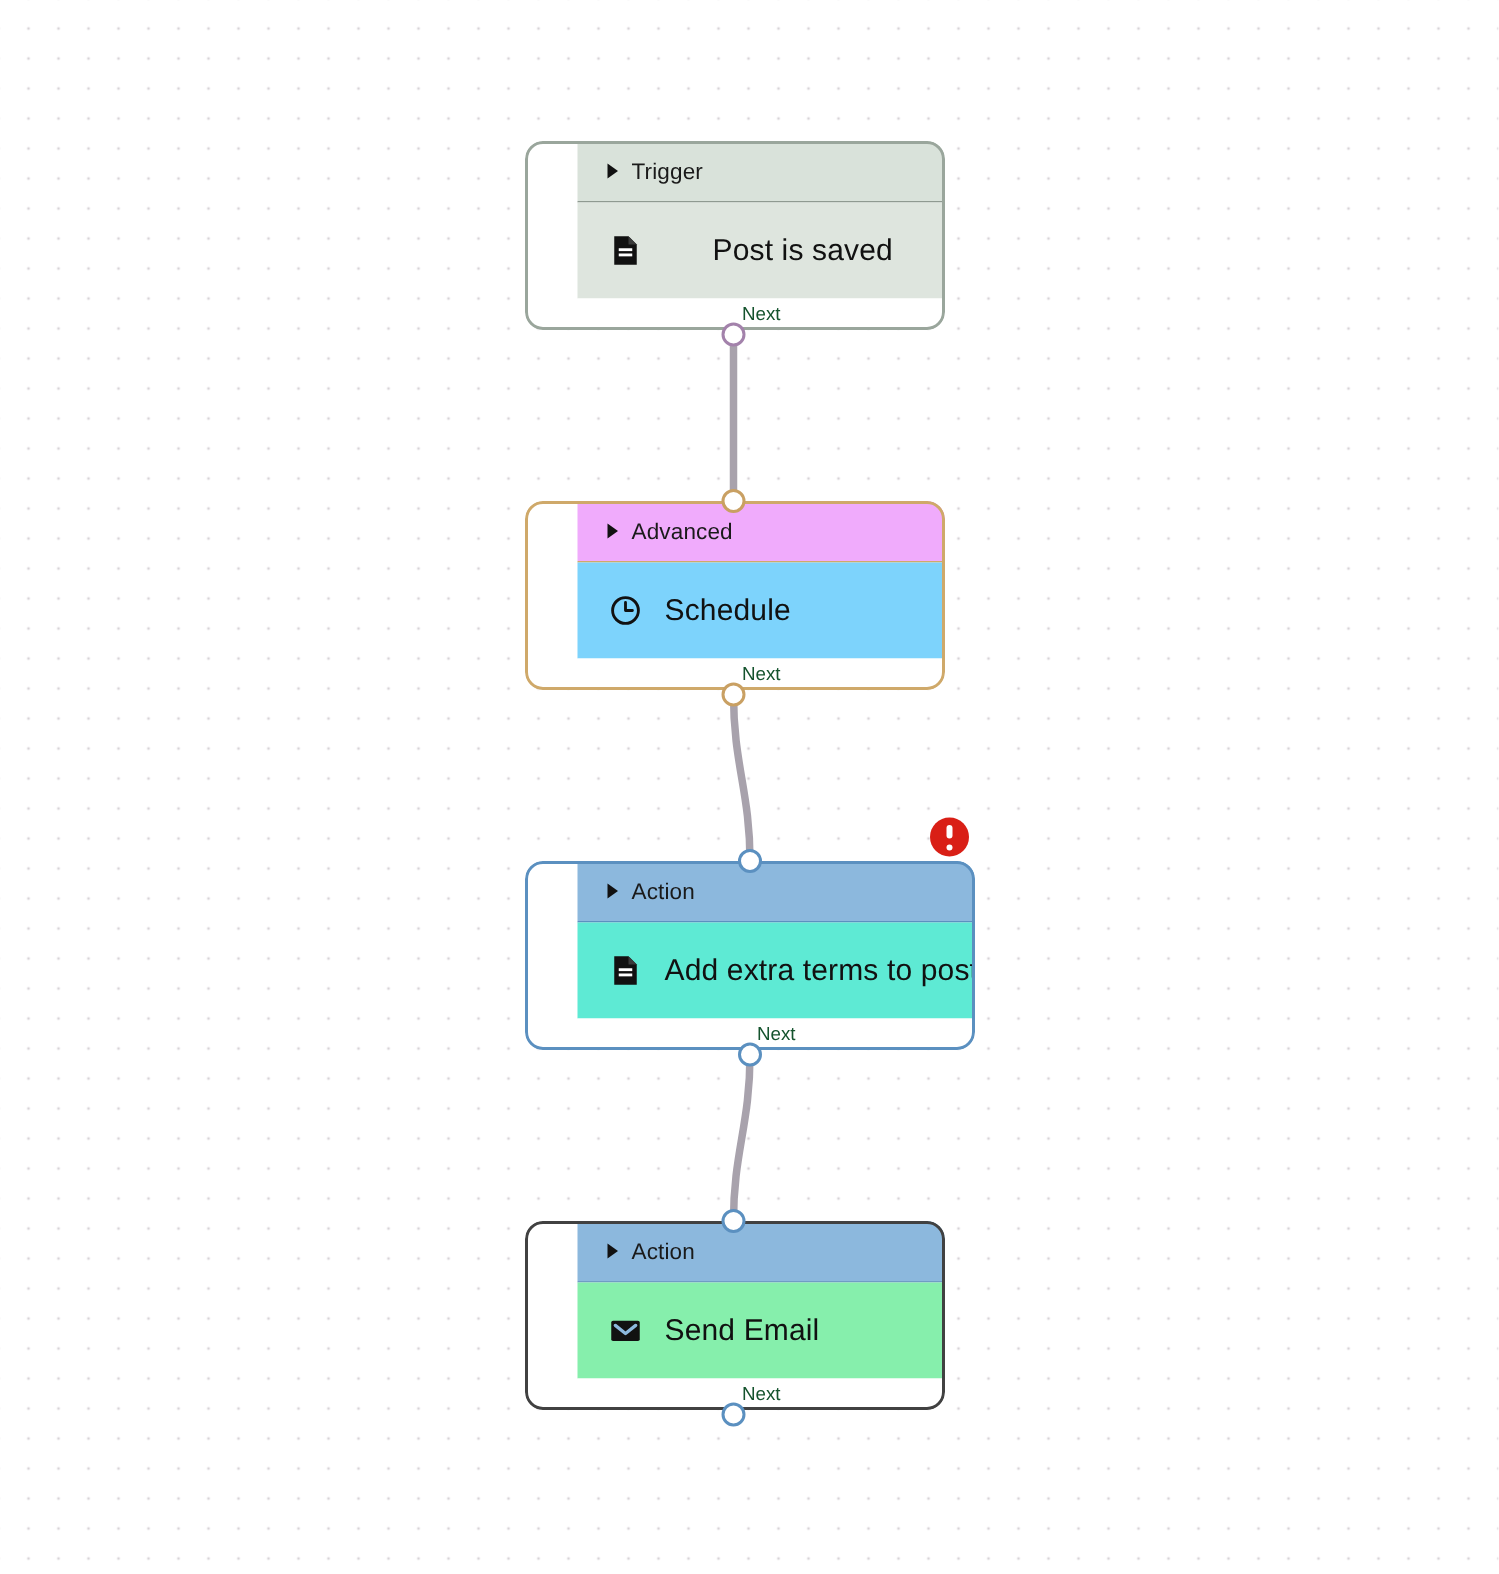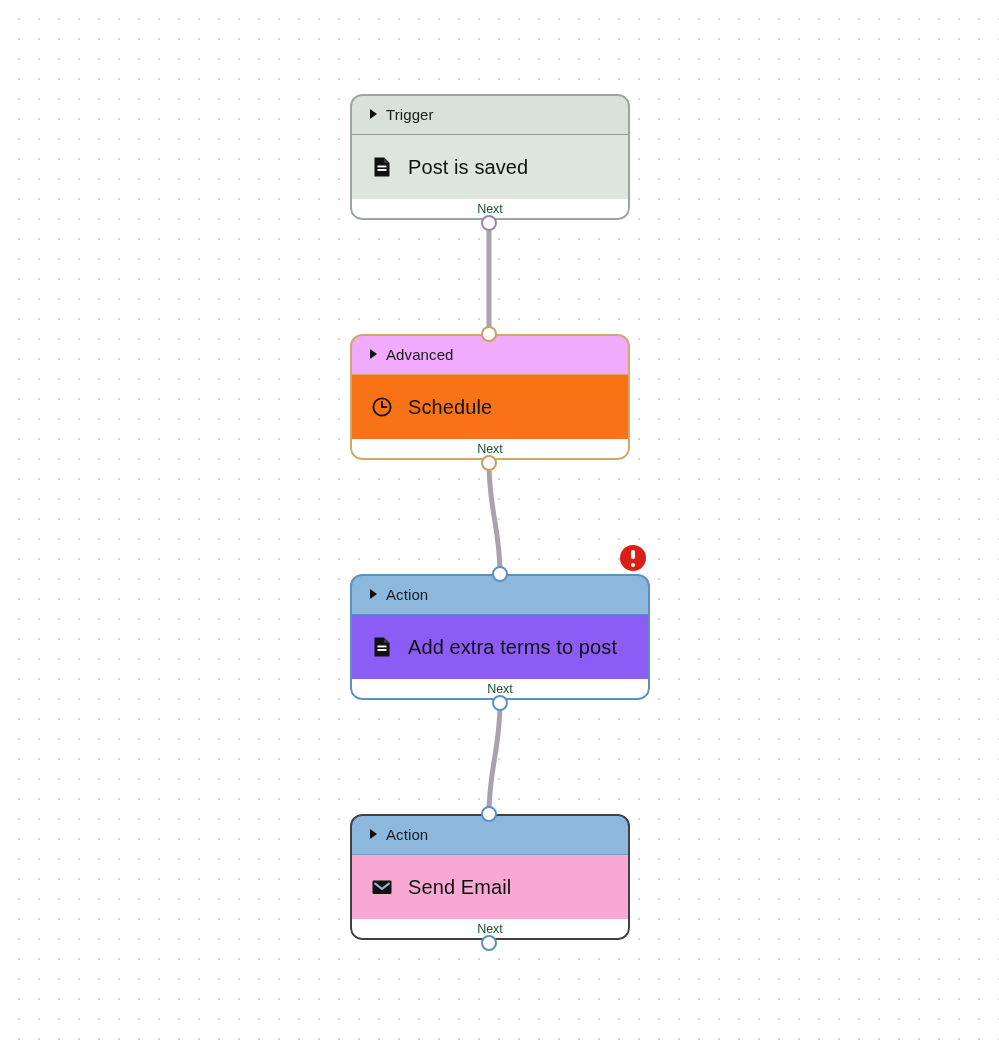--- a/index.html
+++ b/index.html
@@ -43,20 +43,21 @@
     background: #ffffff;
     overflow: hidden;
   }
   .node-inner {
     position: relative;
     width: 100%;
     height: 100%;
     box-sizing: border-box;
     border-radius: 12px;
     overflow: hidden;
+    padding-left: 35px;
   }
 
   .node-header {
     height: 40px;
     display: flex;
     align-items: center;
     padding-left: 20px;
     box-sizing: border-box;
     font-size: 15px;
     color: #1a1a1a;
@@ -189,21 +190,21 @@
     <path d="M 500 703 C 500 750, 489 768, 489 814" fill="none" stroke="#a8a2ac" stroke-width="5" stroke-linecap="round"></path>
   </svg>
 
   <div class="node" style="left:350px; top:94px; width:280px; height:126px;">
     <div class="node-inner">
       <div class="node-header" style="background:#d9e2da;">
         <span class="disclosure"></span>
         <span>Trigger</span>
       </div>
       <div class="node-divider" style="background:#8f9a91;"></div>
-      <div class="node-body" style="background:#dee5de;">
+      <div class="node-body" style="background:#dee5de;gap:32px;">
         <span class="node-icon">
           <svg width="22" height="22" viewBox="0 0 22 22">
             <path d="M3.5 1.5 h9.5 l5.5 5.5 v13.5 h-15 z" fill="#111111"></path>
             <path d="M13 1.5 v5.5 h5.5 z" fill="#3a3a3a"></path>
             <rect x="6.5" y="9.5" width="9" height="1.9" fill="#ffffff"></rect>
             <rect x="6.5" y="13" width="9" height="1.9" fill="#ffffff"></rect>
           </svg>
         </span>
         <span class="node-title">Post is saved</span>
       </div>
@@ -217,21 +218,21 @@
   <div class="port" style="left:489px; top:223px; border-color:#a382ab;"></div>
 
   <div class="port" style="left:489px; top:334px; border-color:#c9a063; z-index:5;"></div>
   <div class="node" style="left:350px; top:334px; width:280px; height:126px;">
     <div class="node-inner">
       <div class="node-header" style="background:#f0abfc;">
         <span class="disclosure"></span>
         <span>Advanced</span>
       </div>
       <div class="node-divider" style="background:#cfa96a;"></div>
-      <div class="node-body" style="background:#f97316;">
+      <div class="node-body" style="background:#7dd3fc;">
         <span class="node-icon">
           <svg width="22" height="22" viewBox="0 0 22 22">
             <circle cx="11" cy="11" r="8.6" fill="none" stroke="#111111" stroke-width="1.9"></circle>
             <path d="M11 5.6 V11 H15.6" fill="none" stroke="#111111" stroke-width="1.9" stroke-linecap="round" stroke-linejoin="round"></path>
           </svg>
         </span>
         <span class="node-title">Schedule</span>
       </div>
       <div class="node-footer">
         <span class="node-footer-label">Next</span>
@@ -246,21 +247,21 @@
     <span class="bang"></span>
   </div>
   <div class="port" style="left:500px; top:574px; border-color:#5b90c0; z-index:5;"></div>
   <div class="node" style="left:350px; top:574px; width:300px; height:126px;">
     <div class="node-inner">
       <div class="node-header" style="background:#8cb8dd;">
         <span class="disclosure"></span>
         <span>Action</span>
       </div>
       <div class="node-divider" style="background:#5b90c0;"></div>
-      <div class="node-body" style="background:#8b5cf6;">
+      <div class="node-body" style="background:#5eead4;">
         <span class="node-icon">
           <svg width="22" height="22" viewBox="0 0 22 22">
             <path d="M3.5 1.5 h9.5 l5.5 5.5 v13.5 h-15 z" fill="#111111"></path>
             <path d="M13 1.5 v5.5 h5.5 z" fill="#3a3a3a"></path>
             <rect x="6.5" y="9.5" width="9" height="1.9" fill="#ffffff"></rect>
             <rect x="6.5" y="13" width="9" height="1.9" fill="#ffffff"></rect>
           </svg>
         </span>
         <span class="node-title">Add extra terms to post</span>
       </div>
@@ -274,21 +275,21 @@
   <div class="port" style="left:500px; top:703px; border-color:#5b90c0;"></div>
 
   <div class="port" style="left:489px; top:814px; border-color:#5b90c0; z-index:5;"></div>
   <div class="node" style="left:350px; top:814px; width:280px; height:126px;">
     <div class="node-inner">
       <div class="node-header" style="background:#8cb8dd;">
         <span class="disclosure"></span>
         <span>Action</span>
       </div>
       <div class="node-divider" style="background:#6f9cc4;"></div>
-      <div class="node-body" style="background:#f9a8d4;">
+      <div class="node-body" style="background:#86efac;">
         <span class="node-icon">
           <svg width="22" height="22" viewBox="0 0 22 22">
             <rect x="1.5" y="4.5" width="19" height="13.5" rx="1.2" fill="#111111"></rect>
             <path d="M4.2 7.6 L11 13 L17.8 7.6" fill="none" stroke="#8cb8dd" stroke-width="2.2" stroke-linecap="round" stroke-linejoin="round"></path>
           </svg>
         </span>
         <span class="node-title">Send Email</span>
       </div>
       <div class="node-footer">
         <span class="node-footer-label">Next</span>

